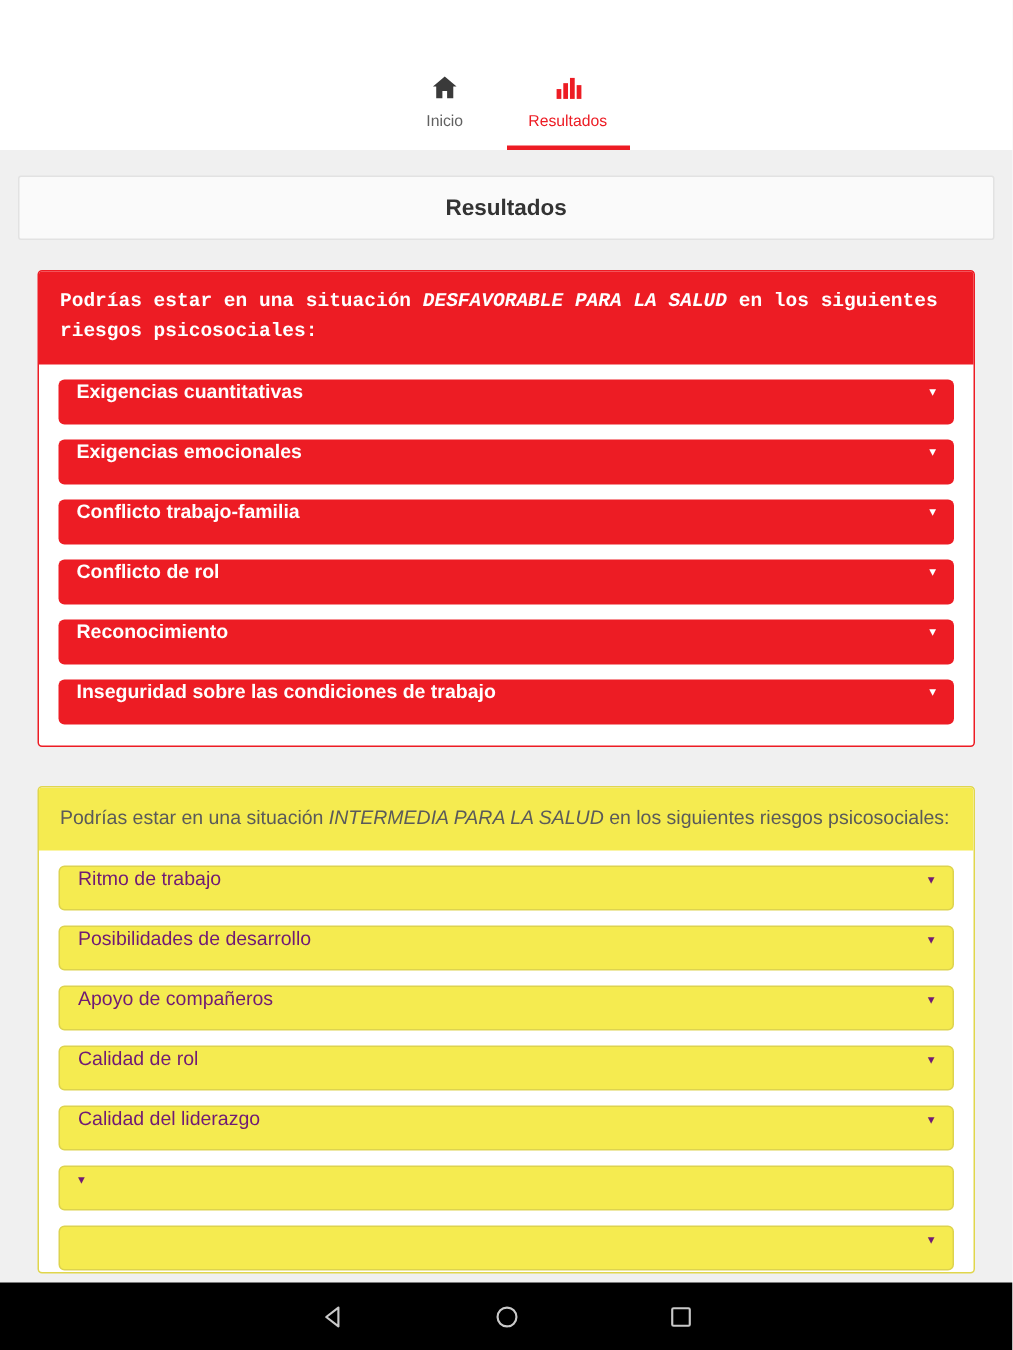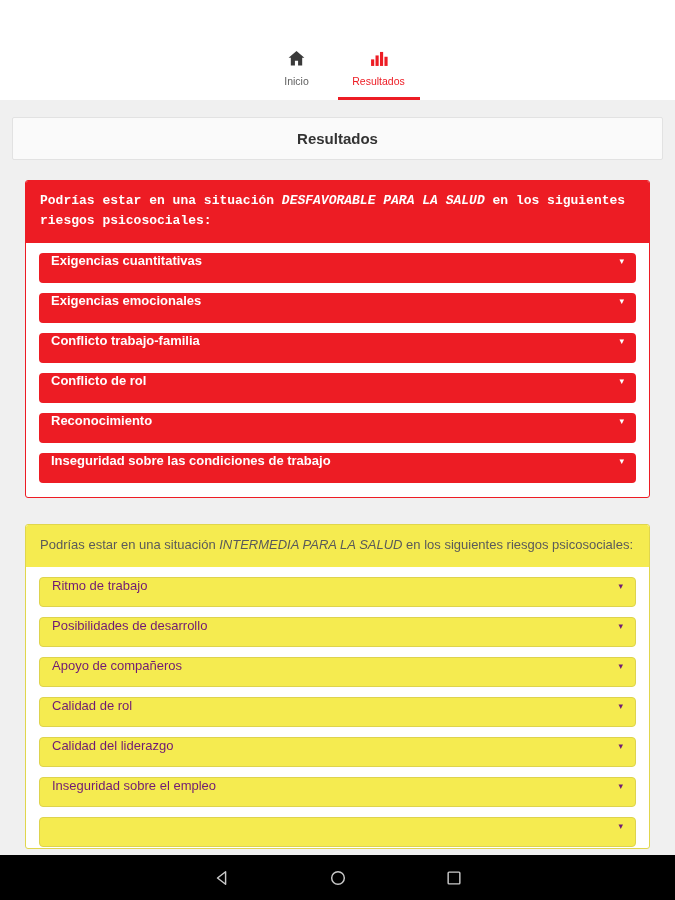--- a/index.html
+++ b/index.html
@@ -172,21 +172,20 @@
       </div>
       <div class="row">
         <span>Calidad de rol</span>
         <span class="caret">▾</span>
       </div>
       <div class="row">
         <span>Calidad del liderazgo</span>
         <span class="caret">▾</span>
       </div>
       <div class="row">
-        <span>Inseguridad sobre el empleo</span>
         <span class="caret">▾</span>
       </div>
       <div class="row">
         <span></span>
         <span class="caret">▾</span>
       </div>
     </div>
   </div>
 
 </div>

